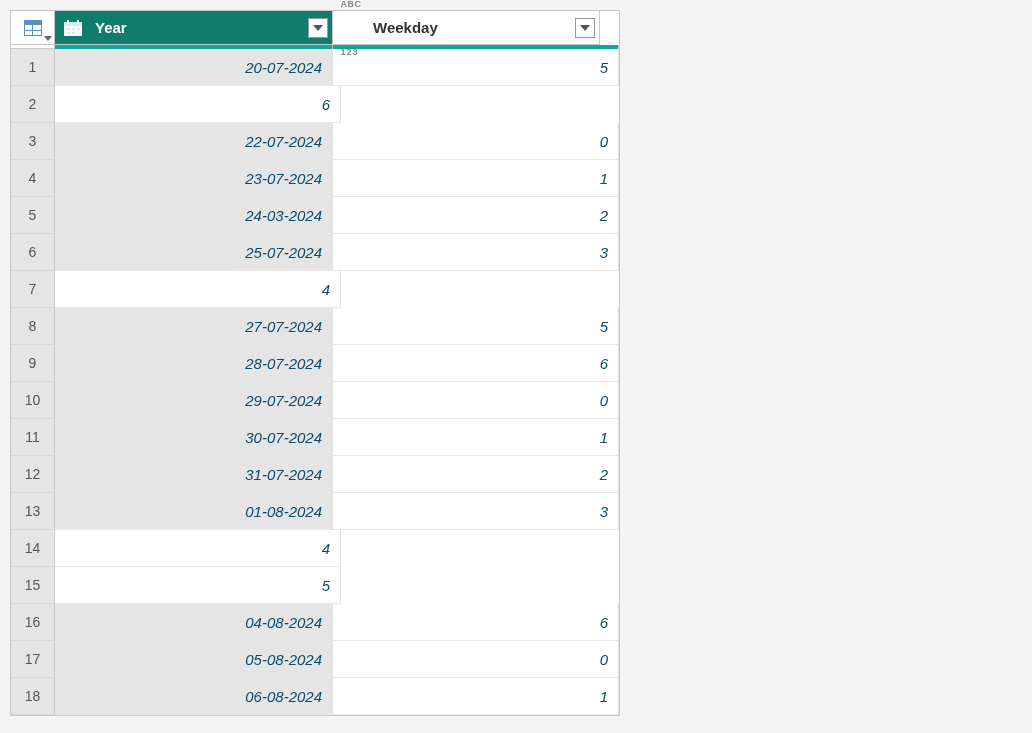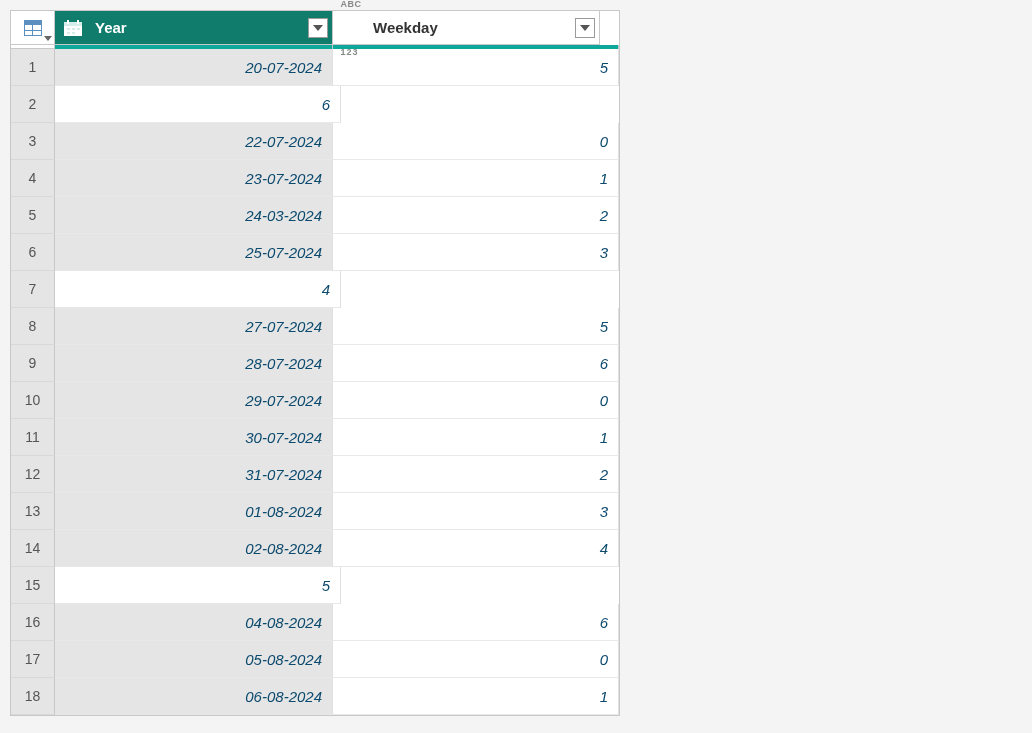--- a/index.html
+++ b/index.html
@@ -270,21 +270,20 @@
         <div class="cell year">31-07-2024</div>
         <div class="cell weekday">2</div>
       </div>
       <div class="data-row">
         <div class="row-header">13</div>
         <div class="cell year">01-08-2024</div>
         <div class="cell weekday">3</div>
       </div>
       <div class="data-row">
         <div class="row-header">14</div>
-        <div class="cell year">02-08-2024</div>
         <div class="cell weekday">4</div>
       </div>
       <div class="data-row">
         <div class="row-header">15</div>
         <div class="cell weekday">5</div>
       </div>
       <div class="data-row">
         <div class="row-header">16</div>
         <div class="cell year">04-08-2024</div>
         <div class="cell weekday">6</div>

